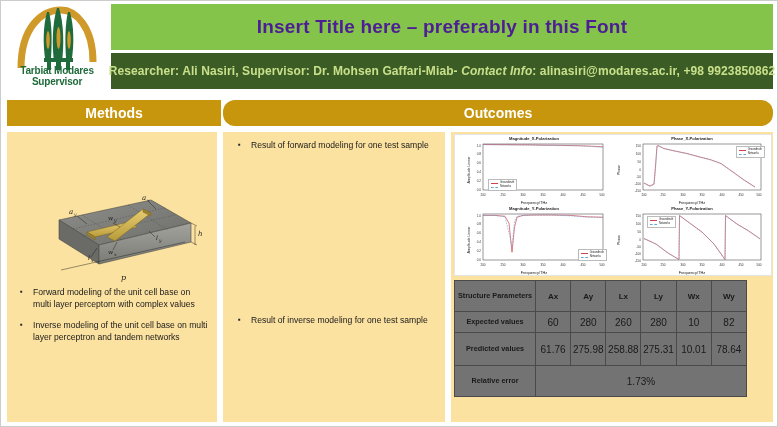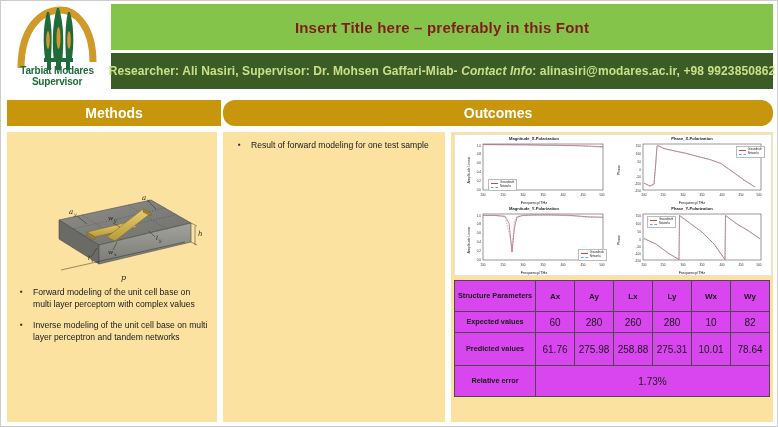--- a/index.html
+++ b/index.html
@@ -10,21 +10,21 @@
 
   
   .logo-box{position:absolute;left:6px;top:3px;width:100px;height:92px;}
   .logo-svg{display:block;}
   .logo-text{position:absolute;left:0;top:62px;width:100px;text-align:center;
              color:#1f6b3b;font-weight:bold;font-size:10px;line-height:10.5px;
              letter-spacing:-.2px;}
 
   .title-bar{position:absolute;left:110px;top:3px;width:662px;height:46px;
              background:#84c44b;display:flex;align-items:center;justify-content:center;}
-  .title-bar span{color:#7f1d1d;font-weight:bold;font-size:15px;letter-spacing:.2px;}
+  .title-bar span{color:#4c1d95;font-weight:bold;font-size:19px;letter-spacing:.2px;}
 
   .author-bar{position:absolute;left:110px;top:52px;width:662px;height:36px;
               background:#3c5c26;display:flex;align-items:center;justify-content:center;}
   .author-bar .atxt{color:#c8e08a;font-size:12px;font-weight:bold;letter-spacing:.1px;
                     white-space:nowrap;}
   .author-bar .atxt i{font-style:italic;}
 
   
   .sec-methods{position:absolute;left:6px;top:99px;width:214px;height:26px;
                background:#c8960c;display:flex;align-items:center;justify-content:center;}
@@ -67,22 +67,22 @@
                 font-size:3.9px;color:#222;}
   .chart-svg{position:absolute;left:0;top:0;}
   .tick{font-size:3.1px;fill:#333;}
   .legend-box{position:absolute;font-size:2.7px;color:#222;background:#fff;
               border:0.4px solid #bbb;padding:1px 2px;line-height:4px;white-space:nowrap;}
   .lg-row{display:flex;align-items:center;gap:2px;}
   .lg-swatch{display:inline-block;width:7px;height:0;border-top:0.8px solid #d4414a;}
   .lg-swatch.b{border-top:0.8px dashed #5aa8d8;}
 
   
-  table.res{position:absolute;left:3px;top:148px;width:316px;
-            border-collapse:collapse;background:#d946ef;
+  table.res{position:absolute;left:3px;top:148px;width:293px;
+            border-collapse:collapse;background:#737373;
             font-size:7.3px;color:#1a1a1a;table-layout:fixed;}
   table.res td{border:1px solid #4a4a4a;text-align:center;padding:3px 1px;}
   table.res td.lbl{font-weight:bold;width:78px;line-height:10px;}
   table.res td.hdr{font-weight:bold;font-size:8px;}
   table.res tr.r-params td{height:24px;}
   table.res tr.r-exp td{height:14px;}
   table.res tr.r-pred td{height:26px;}
   table.res tr.r-err td{height:24px;}
   table.res td.num{font-size:10px;}
 </style>
@@ -201,20 +201,23 @@
 
     <ul class="bullets m-b2">
       <li>Forward modeling of the unit cell base on multi layer perceptorn with complex values</li>
       <li>Inverse modeling of the unit cell base on multi layer perceptron and tandem networks</li>
     </ul>
   </div>
 
   <div class="panel-outcomes-left">
     <ul class="bullets o-b1">
       <li>Result of forward modeling for one test sample</li>
+    </ul>
+    <ul class="bullets o-b2">
+      <li>Result of inverse modeling for one test sample</li>
     </ul>
   </div>
 
   <div class="panel-outcomes-right">
 
     <div class="charts">
 
       <div class="chart-cell">
         <div class="chart-title">Magnitude_X-Polarization</div>
         <div class="chart-ylabel">Amplitude Linear</div>

